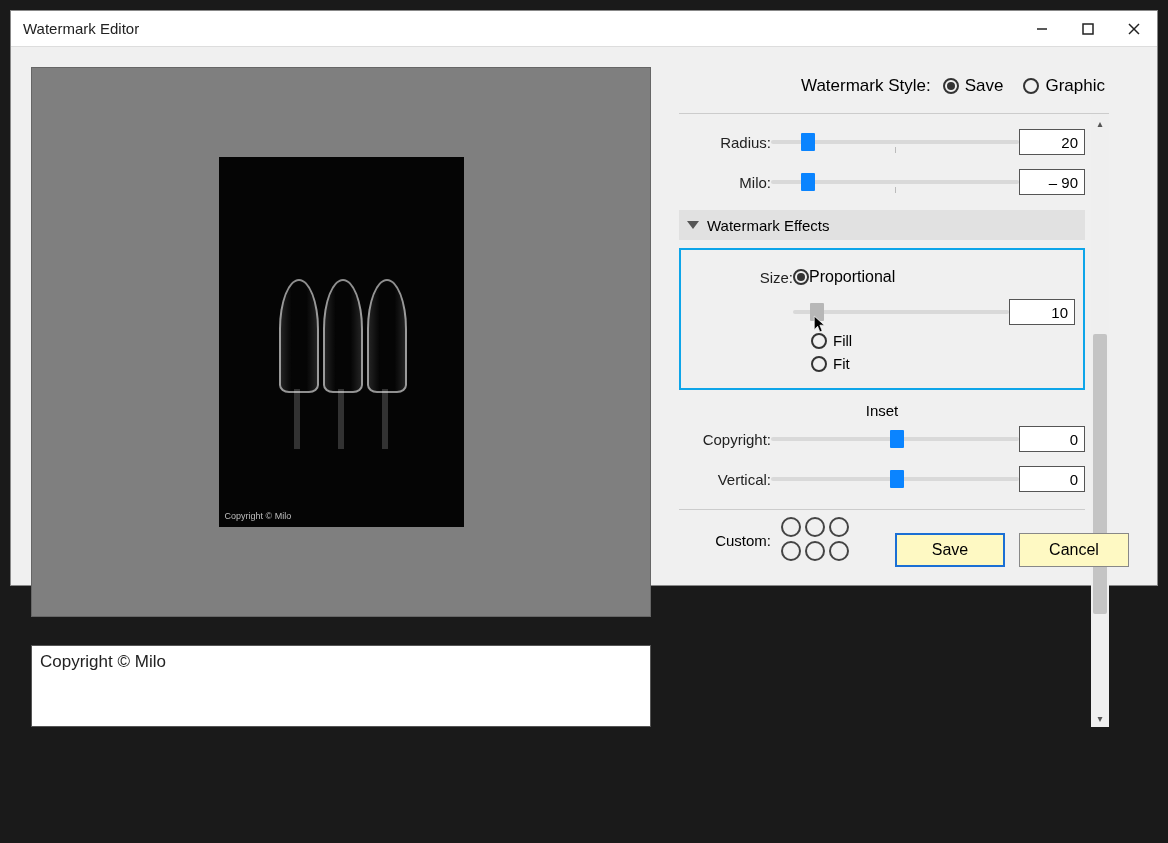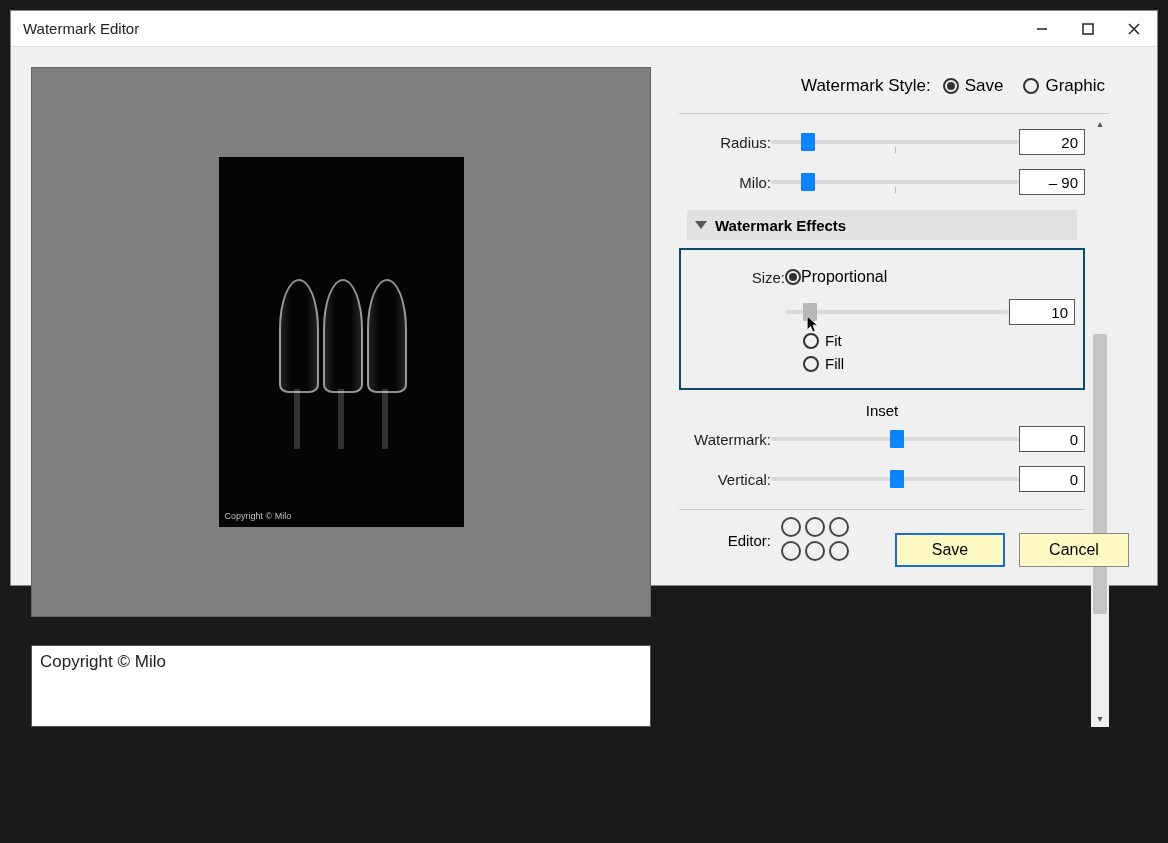--- a/index.html
+++ b/index.html
@@ -39,23 +39,23 @@
   .row { display:flex; align-items:center; height:40px; }
   .row .rlabel { width:92px; text-align:right; font-size:15px; color:#222;}
   .slider { flex:1; height:22px; position:relative; cursor:pointer;}
   .track { position:absolute; left:0; right:0; top:9px; height:4px; background:#d9d9d9; border-radius:2px;}
   .mark { position:absolute; top:16px; width:1px; height:6px; background:#bbb;}
   .handle { position:absolute; top:2px; width:14px; height:18px; background:#0a84ff; border-radius:1px;}
   .handle.gray { background:#b7b7b7;}
   .cursor-arrow { position:absolute; width:18px; height:18px; pointer-events:none;}
   .cursor-arrow svg{width:18px;height:18px;fill:#000;stroke:#fff;stroke-width:0.6;}
   .numbox { width:66px; height:26px; border:1px solid #555; background:#fff; font-size:15px; text-align:right; padding:2px 6px;}
-  .section-hdr { background:#e1e1e1; height:30px; display:flex; align-items:center; gap:8px; padding:0 8px; font-weight:700; font-size:15px; margin:8px 8px;}
+  .section-hdr { background:#e1e1e1; height:30px; display:flex; align-items:center; gap:8px; padding:0 8px; font-weight:400; font-size:15px; margin:8px 0;}
   .tri { width:0;height:0;border-left:6px solid transparent;border-right:6px solid transparent;border-top:8px solid #555;}
-  .redbox { border:2px solid #0c4a6e; padding:12px 8px 16px 12px; margin:8px 0 12px 0;}
+  .redbox { border:2px solid #0ea5e9; padding:12px 8px 16px 20px; margin:8px 0 12px 0;}
   .size-sub { display:flex; flex-direction:column; gap:6px; margin-left:110px;}
   .size-opt { display:flex; align-items:center; gap:6px; font-size:15px; cursor:pointer;}
   .inset-title { text-align:center; font-size:15px; margin-top:5px;}
   .divider { height:1px; background:#ccc; margin:10px 0;}
   .anchor-row { display:flex; align-items:center; gap:10px; height:40px;}
   .anchor-row .rlabel { width:92px; text-align:right; font-size:15px;}
   .anchor-grid { display:grid; grid-template-columns:repeat(3,22px); grid-auto-rows:22px; gap:2px;}
   .anchor-grid .cell { width:20px;height:20px;border:2px solid #444;border-radius:50%;cursor:pointer;}
   .footer { position:absolute; right:28px; bottom:18px; display:flex; gap:14px;}
   .btn { width:110px; height:34px; border:1px solid #888; background:#fef9c3; font-size:16px; display:flex; align-items:center; justify-content:center; cursor:pointer;}
@@ -160,53 +160,53 @@
                   <svg viewBox="0 0 16 16">
                       <path d="M2 1 L2 13 L5 10 L7 15 L9 14 L7 9 L11 9 Z"></path>
                     </svg>
                 </div>
               </div>
               <input class="numbox" value="10" style="">
             </div>
             <div class="size-sub">
               <div class="size-opt">
                 <span class="radio"></span>
-                <span>Fit</span>
+                <span>Fill</span>
               </div>
               <div class="size-opt">
                 <span class="radio"></span>
-                <span>Fill</span>
+                <span>Fit</span>
               </div>
             </div>
           </div>
 
           <div class="inset-title">Inset</div>
 
           <div class="row">
-            <div class="rlabel">Watermark:</div>
+            <div class="rlabel">Copyright:</div>
             <div class="slider">
               <div class="track"></div>
               <div class="handle" style="left:48%"></div>
             </div>
             <input class="numbox" value="0" style="">
           </div>
 
           <div class="row">
             <div class="rlabel">Vertical:</div>
             <div class="slider">
               <div class="track"></div>
               <div class="handle" style="left:48%"></div>
             </div>
             <input class="numbox" value="0" style="">
           </div>
 
           <div class="divider"></div>
 
           <div class="anchor-row">
-            <div class="rlabel">Editor:</div>
+            <div class="rlabel">Custom:</div>
             <div class="anchor-grid">
               <div class="cell"></div>
               <div class="cell"></div>
               <div class="cell"></div>
               <div class="cell"></div>
               <div class="cell"></div>
               <div class="cell"></div>
             </div>
             <div style="flex:1"></div>
             <span>Rotate:</span>

